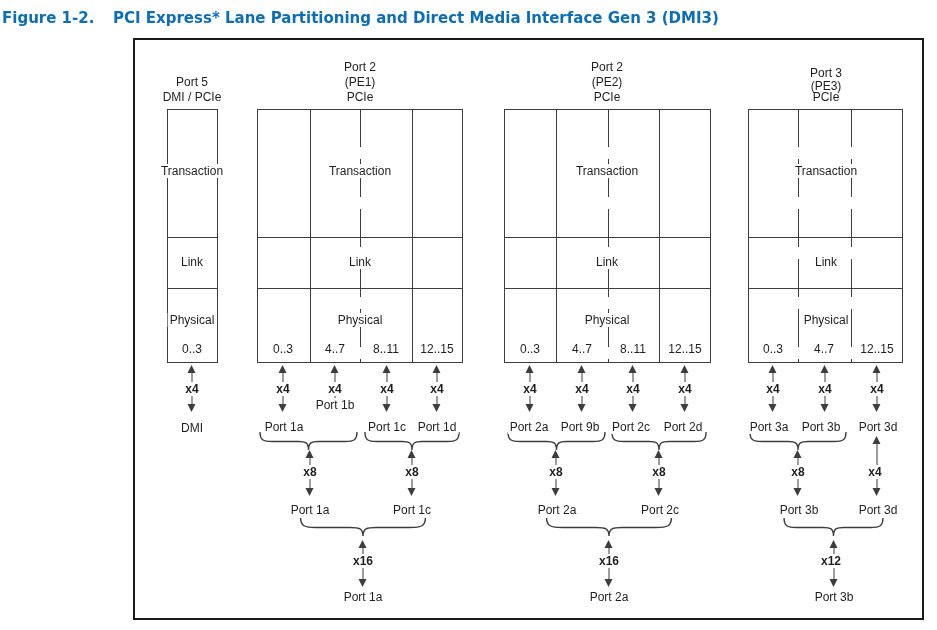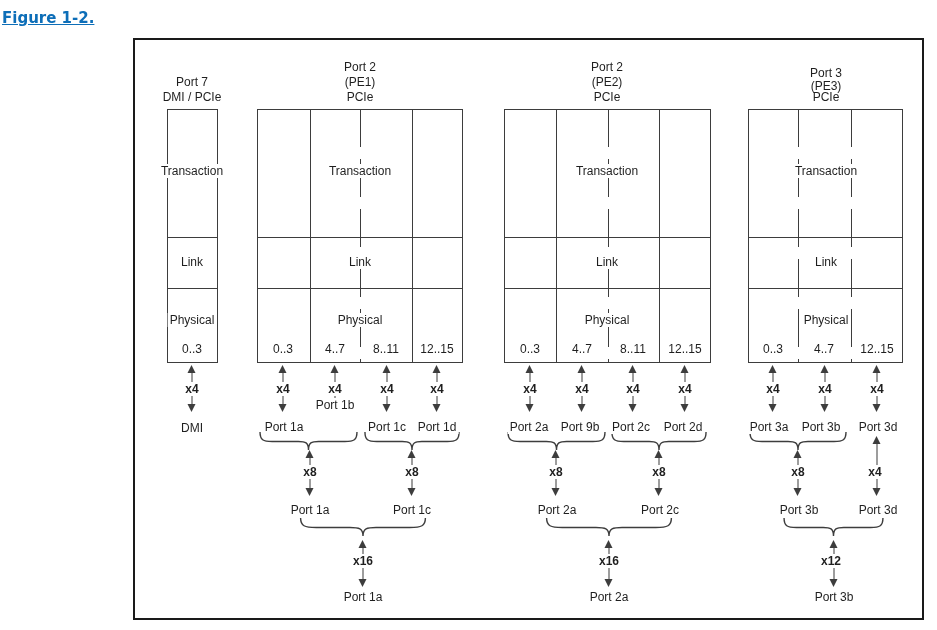--- a/index.html
+++ b/index.html
@@ -6,21 +6,21 @@
     --title-color:#0d6eb8;
     --line:#3d3d3d;
     --arrow:#3d3d3d;
     --frame:#1a1a1a;
     --txt:#1f1f1f;
   }
   html,body{margin:0;padding:0;background:#fff;}
   .canvas{position:relative;width:937px;height:630px;background:#fff;overflow:hidden;
           font-family:"Liberation Sans",sans-serif;}
   .fig-label,.fig-title{position:absolute;top:9px;font:bold 15px/18px "DejaVu Sans",sans-serif;
-          color:var(--title-color);white-space:nowrap;text-decoration:underline;}
+          color:var(--title-color);white-space:nowrap;}
   .fig-label{left:2px;}
   .fig-title{left:113px;}
   .frame{position:absolute;left:133px;top:38px;width:791px;height:582px;
          border:2px solid var(--frame);box-sizing:border-box;}
   
   .pbox{position:absolute;border:1.4px solid var(--line);box-sizing:border-box;z-index:1;}
   .vl{position:absolute;width:1.4px;background:var(--line);z-index:1;}
   .vdash{position:absolute;width:1.4px;z-index:1;
          background:repeating-linear-gradient(to bottom,var(--line) 0 38px,transparent 38px 50px);}
   .hl{position:absolute;height:1.4px;background:var(--line);z-index:1;}
@@ -38,24 +38,25 @@
     border-top:8px solid var(--arrow);}
   .brace{position:absolute;z-index:1;}
   .brace path{fill:none;stroke:var(--line);stroke-width:1.4;}
 </style>
 </head>
 <body>
 
 <div class="canvas">
 
   <div class="fig-label">Figure 1-2.</div>
+  <div class="fig-title">PCI Express* Lane Partitioning and Direct Media Interface Gen 3 (DMI3)</div>
 
   <div class="frame"></div>
 
-  <div class="lbl hdr" style="left:192px;top:82px">Port 7</div>
+  <div class="lbl hdr" style="left:192px;top:82px">Port 5</div>
   <div class="lbl hdr" style="left:192px;top:97px">DMI / PCIe</div>
   <div class="pbox" style="left:167px;top:109px;width:51px;height:254px"></div>
   <div class="hl" style="left:167px;top:237px;width:51px"></div>
   <div class="hl" style="left:167px;top:288px;width:51px"></div>
   <div class="lbl" style="left:192px;top:171px">Transaction</div>
   <div class="lbl" style="left:192px;top:262px">Link</div>
   <div class="lbl" style="left:192px;top:320px">Physical</div>
   <div class="lbl" style="left:192px;top:349px">0..3</div>
   <div class="darr" style="left:192px;top:365px;height:47px">
       <i class="st"></i>

